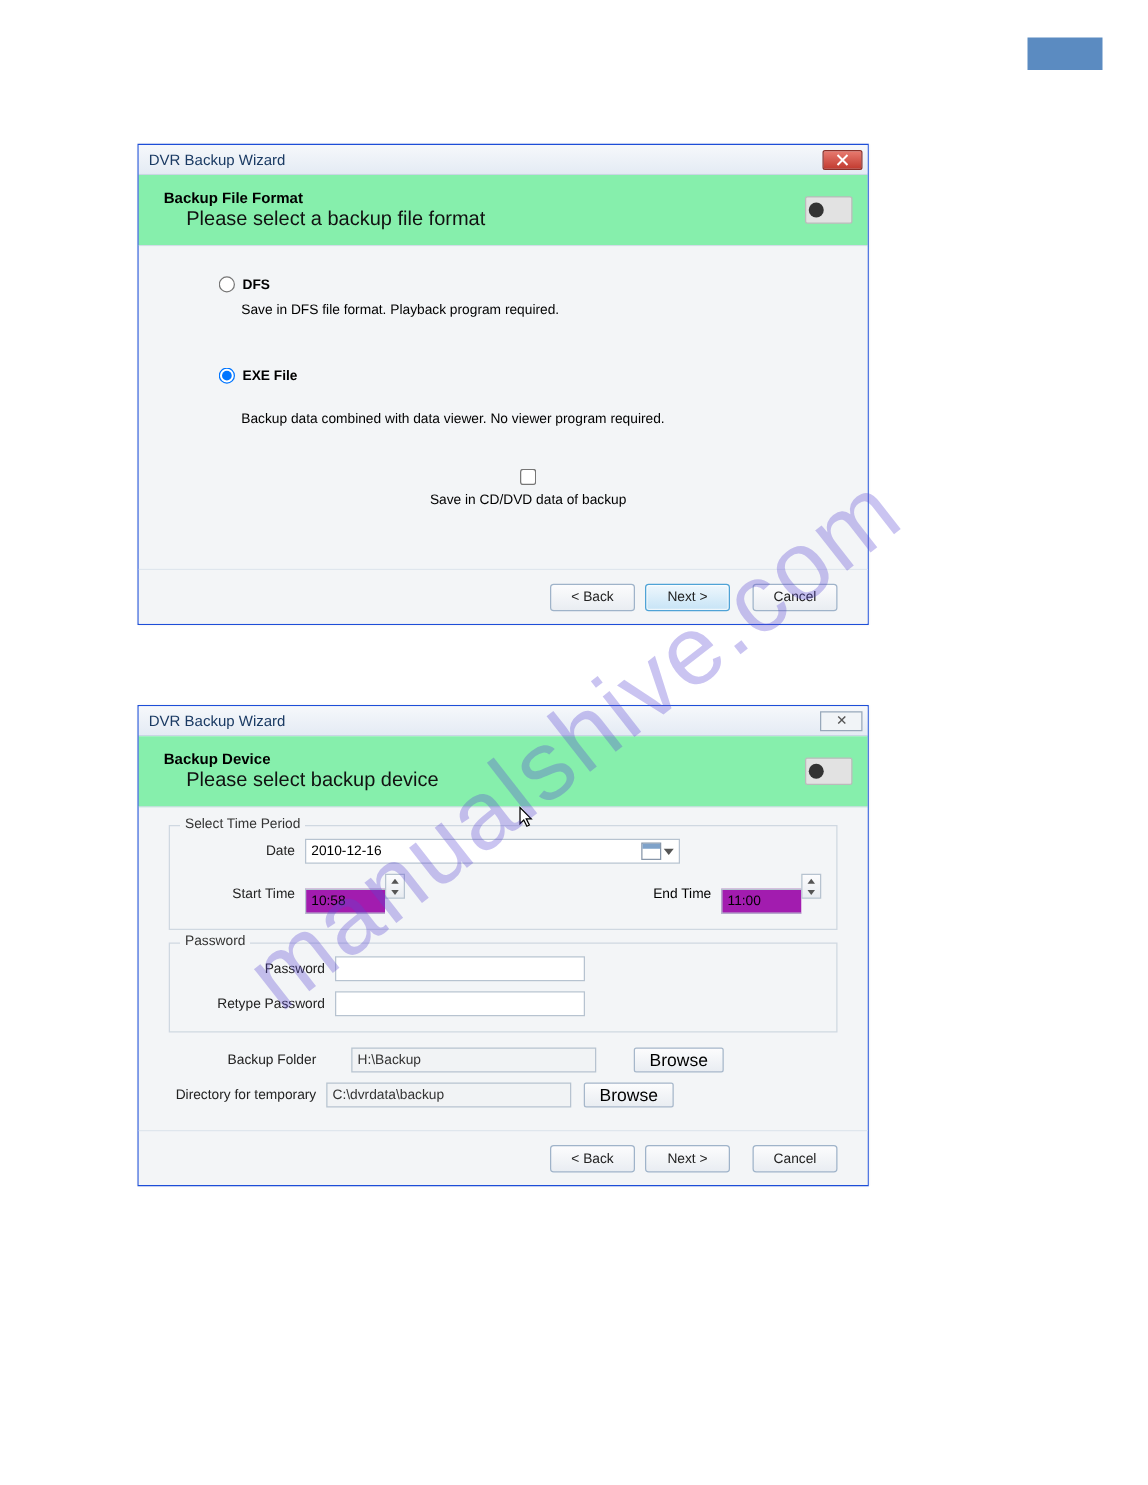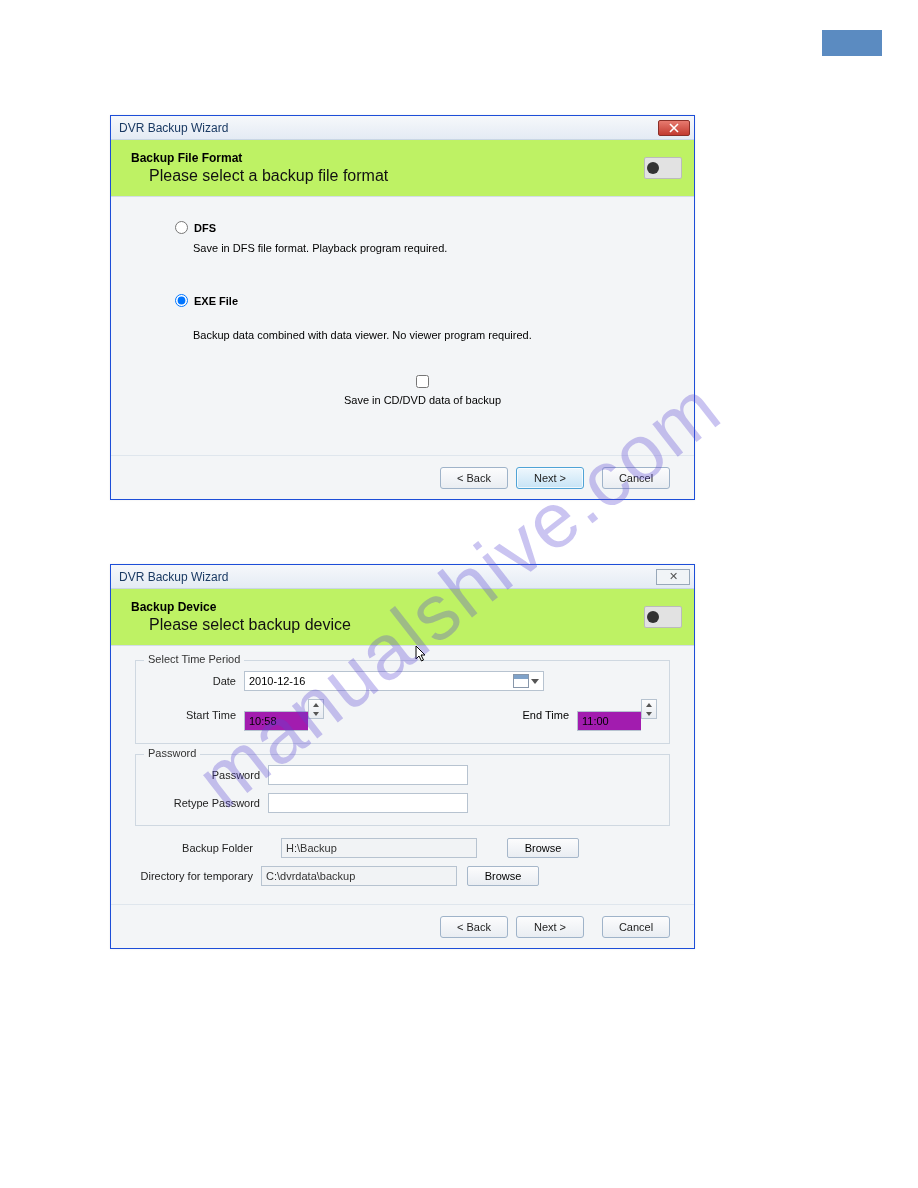--- a/index.html
+++ b/index.html
@@ -62,21 +62,21 @@
   .close-btn-red svg { width: 10px; height: 10px; }
   .close-btn-plain {
     width: 34px; height: 16px;
     border: 1px solid #98a8ba;
     background: #f1f4f7;
     display: flex; align-items: center; justify-content: center;
     font-size: 11px; color: #555; letter-spacing: -1px;
   }
   .header-band {
     height: 57px;
-    background: #bef264;
+    background: #86efac;
     border-bottom: 1px solid #d3dde7;
     display: flex;
     align-items: center;
     padding: 0 12px 0 20px;
   }
   .header-band .txt { flex: 1; }
   .header-band .h1 { font-weight: bold; font-size: 12px; color: #000; margin-bottom: 2px; }
   .header-band .h2 { font-size: 16px; color: #111; padding-left: 18px; }
   .camera {
     width: 38px; height: 22px;
@@ -189,21 +189,21 @@
   .time-row { display: flex; align-items: center; }
   .time-row .gap { flex: 1; }
   .time-row .rlabel { font-size: 11px; margin-right: 8px; }
 
   .pwd .finput { width: 200px; }
   .path-row .finput { width: 196px; background: #f1f3f5; color: #333; }
   .browse-btn {
     margin-left: 10px; width: 72px; height: 20px;
     background: linear-gradient(#fcfcfd,#e9edf2);
     border: 1px solid #a6b7ca; border-radius: 2px;
-    font-size: 11px; display:flex;align-items:center;justify-content:center;
+    font-size: 14px; display:flex;align-items:center;justify-content:center;
     cursor: pointer;
   }
   .cursor-arrow {
     position:absolute; width:14px; height:18px; z-index:20;
   }
 </style>
 </head>
 <body>
 
 <div class="page-header-block"></div>

